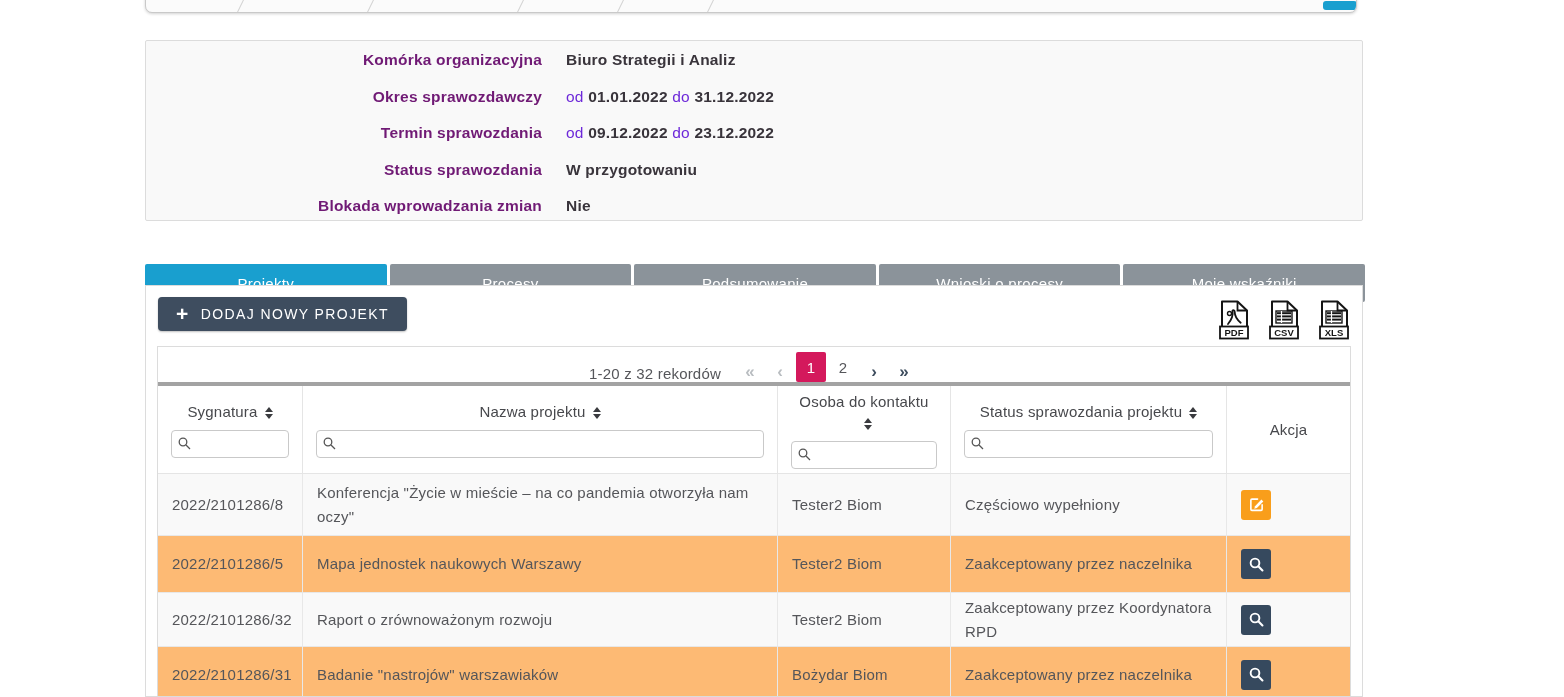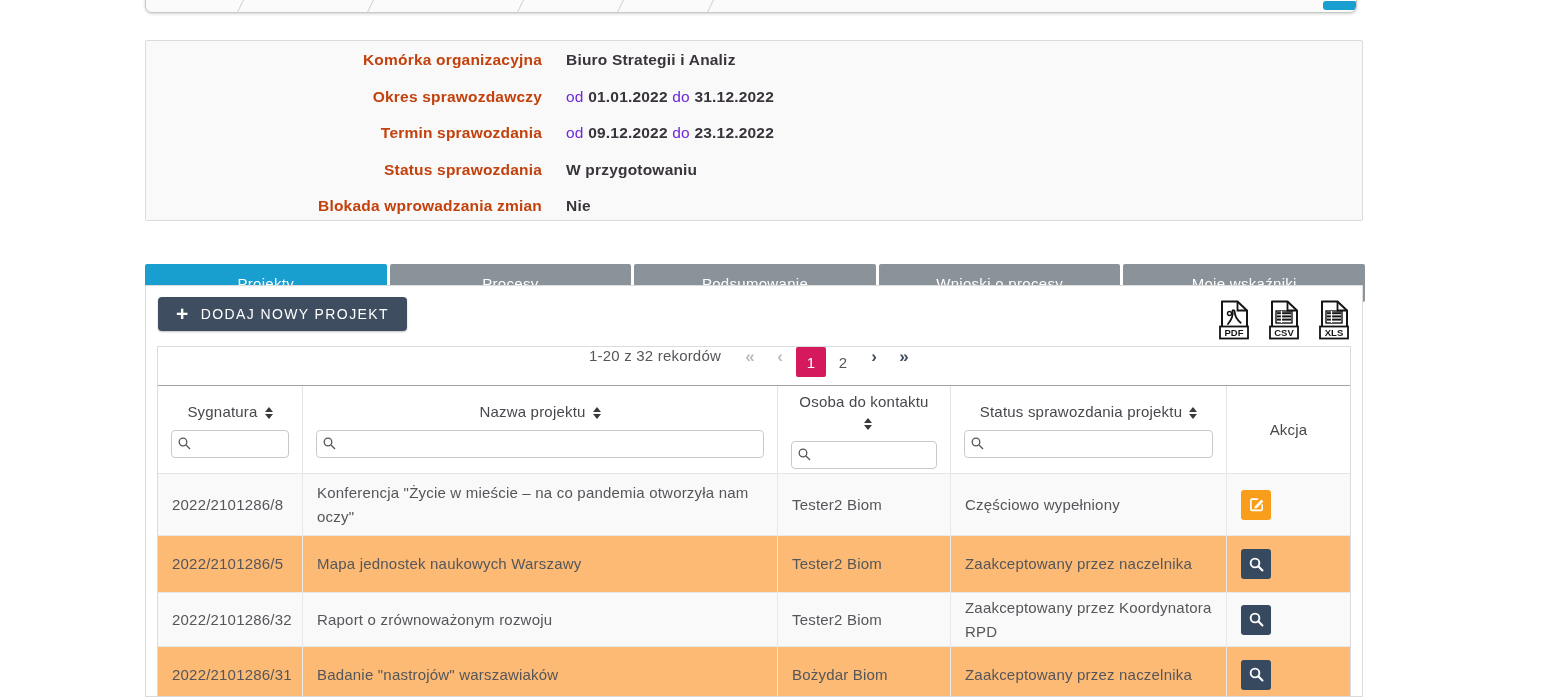--- a/index.html
+++ b/index.html
@@ -12,21 +12,21 @@
     box-shadow:0 1px 3px rgba(0,0,0,.18); overflow:hidden; }
   .stepper .slash { position:absolute; top:14px; width:1px; height:34px;
     background:#d2d2d2; transform:rotate(26deg); }
   .stepper .btn-frag { position:absolute; left:1177px; top:28px; width:34px; height:9px;
     background:#199fcf; border-radius:3px; }
 
   
   .info-panel { position:absolute; left:145px; top:40px; width:1218px; height:181px;
     background:#f9f9f9; border:1px solid #dcdcdc; border-radius:2px; padding-top:1px; }
   .info-row { display:flex; align-items:center; height:36.5px; font-size:15.5px; }
-  .info-label { width:396px; text-align:right; color:#c2410c; font-weight:700; letter-spacing:.2px; }
+  .info-label { width:396px; text-align:right; color:#701a75; font-weight:700; letter-spacing:.2px; }
   .info-value { margin-left:24px; color:#39343b; font-weight:700; letter-spacing:.2px; }
   .range-word { color:#6d28d9; font-weight:400; }
 
   
   .tabs { position:absolute; left:145px; top:264px; width:1220px; height:38px;
     display:flex; gap:3px; }
   .tab { flex:1; display:flex; align-items:center; justify-content:center;
     background:#8b939a; color:#fff; font-size:15px; letter-spacing:.3px;
     border-radius:2px; cursor:pointer; }
   .tab.active { background:#199fcf; }
@@ -42,22 +42,22 @@
     box-shadow:0 1px 2px rgba(0,0,0,.25); }
   .add-btn .plus { font-size:21px; font-weight:700; line-height:1; margin-top:-2px; }
 
   .exports { position:absolute; top:14px; right:11px; display:flex; gap:16px; }
   .export-btn { background:none; border:none; padding:0; cursor:pointer; }
 
   
   .table-box { position:absolute; left:11px; top:60px; width:1194px;
     border:1px solid #dcdcdc; background:#fff; }
 
-  .pagination { height:39px; border-bottom:1px solid #a3a3a3;
-    display:flex; align-items:flex-start; justify-content:center; font-size:15px; }
+  .pagination { height:39px; border-bottom:4px solid #a3a3a3;
+    display:flex; align-items:flex-end; justify-content:center; font-size:15px; }
   .pg-summary { color:#55565a; margin-right:14px; letter-spacing:.2px; }
   .pg-arrow { border:none; background:none; font-size:17px; font-weight:700;
     width:30px; text-align:center; cursor:pointer; font-family:"Liberation Sans", sans-serif; }
   .pg-arrow.disabled { color:#b9bdc1; }
   .pg-arrow.enabled  { color:#3f4e5f; }
   .pg-page { border:none; background:none; width:30px; height:30px; margin:0 1px;
     font-size:15px; color:#55565a; cursor:pointer; border-radius:2px;
     font-family:"Liberation Sans", sans-serif; }
   .pg-page.active { background:#d4195c; color:#fff; }
 

